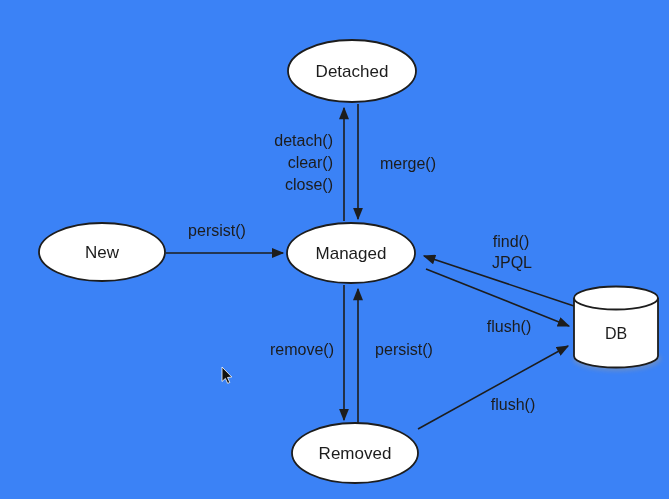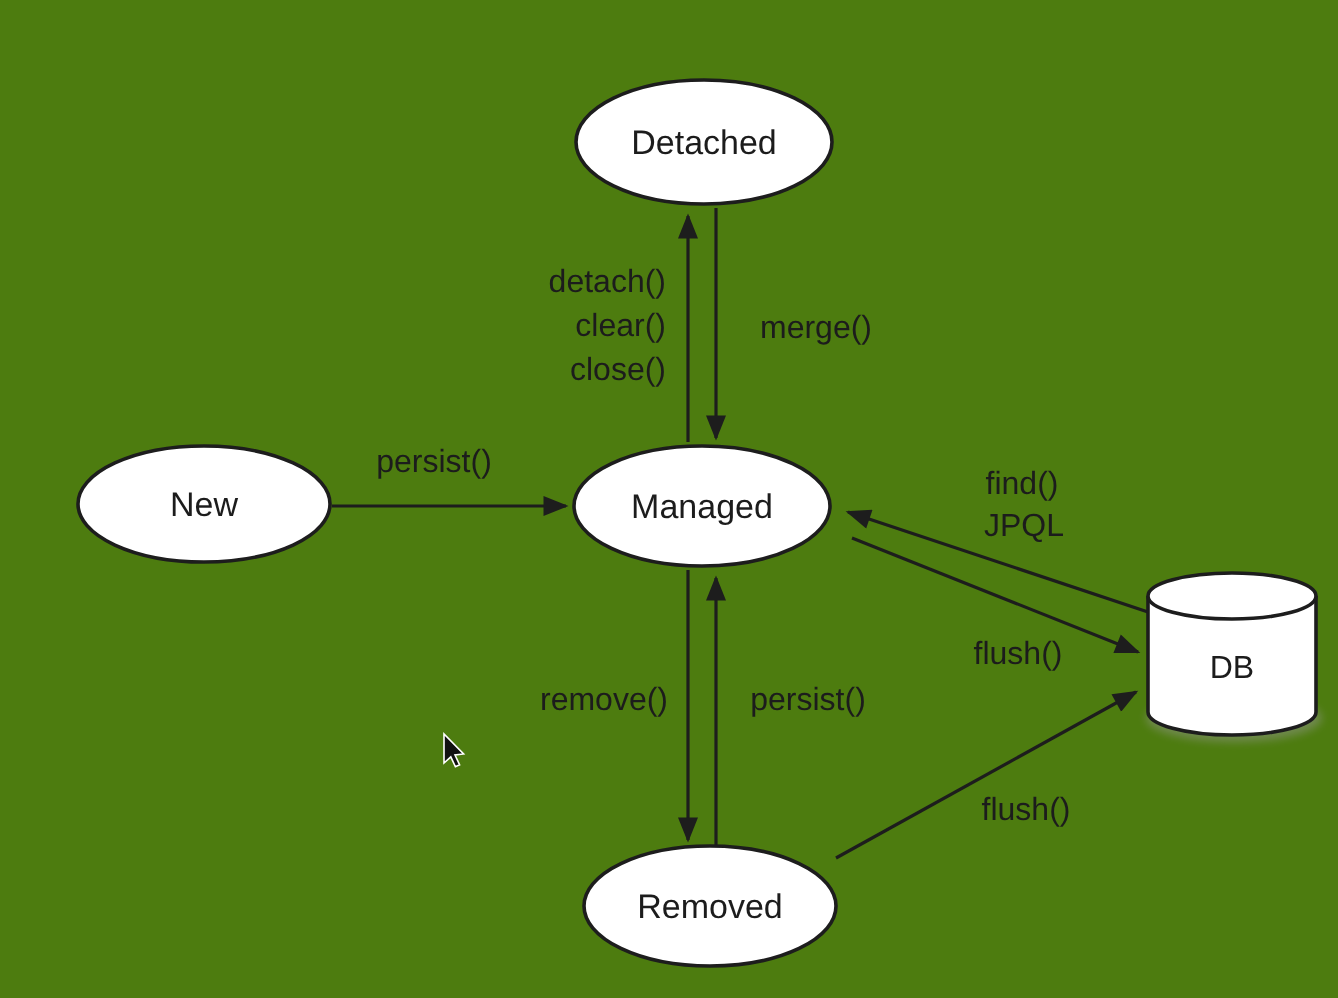--- a/index.html
+++ b/index.html
@@ -4,21 +4,21 @@
 <style>
   html, body {
     margin: 0;
     padding: 0;
     background: #ffffff;
   }
   .stage {
     position: relative;
     width: 669px;
     height: 499px;
-    background: #4d7c0f;
+    background: #3b82f6;
     overflow: hidden;
     font-family: "Liberation Sans", sans-serif;
   }
   svg { display: block; }
   .state-shape {
     fill: #ffffff;
     stroke: #1d1d1d;
     stroke-width: 1.8;
   }
   .edge {

